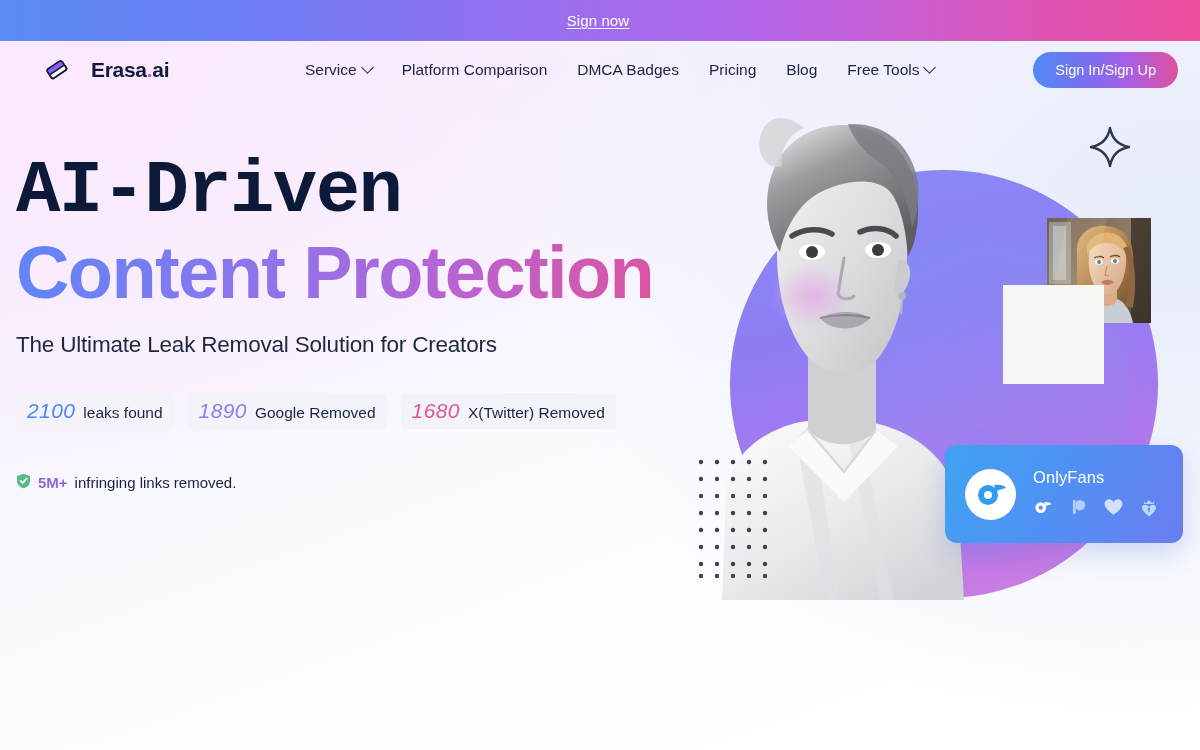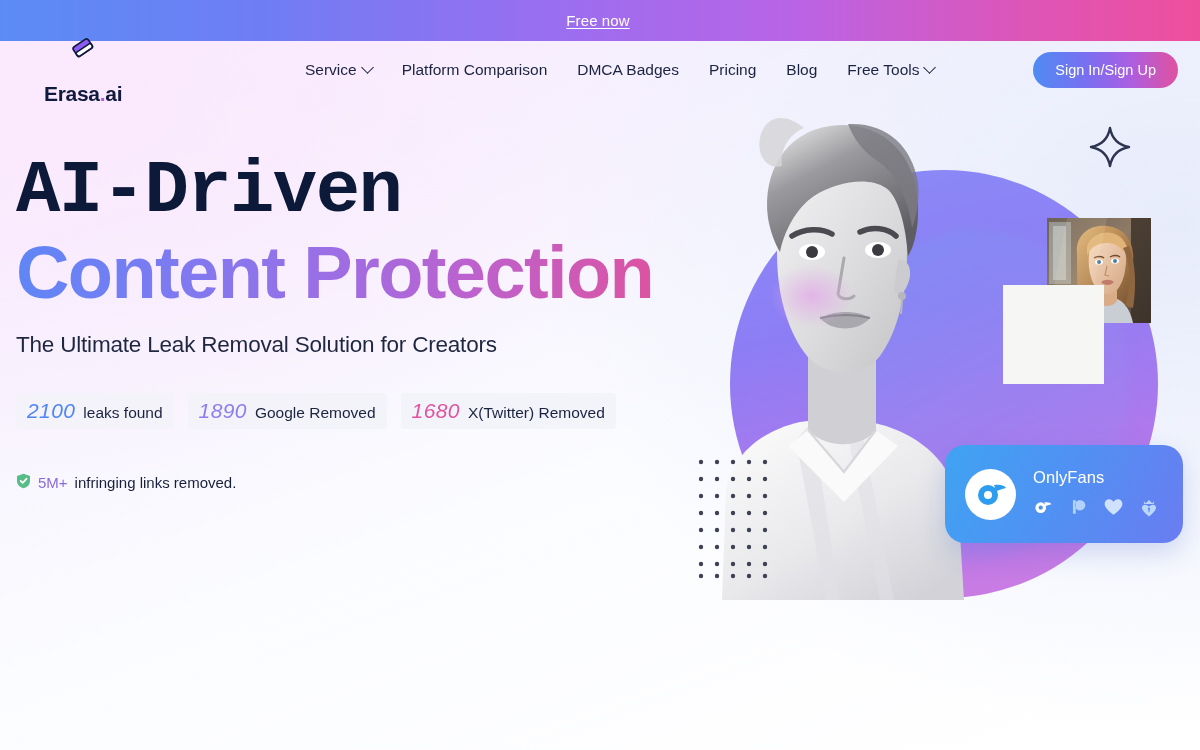--- a/index.html
+++ b/index.html
@@ -54,21 +54,20 @@
     display: flex;
     align-items: center;
   }
   .logo {
     position: absolute;
     left: 44px;
     display: flex;
     align-items: center;
     gap: 21px;
     cursor: pointer;
-    flex-direction: column;
   }
   .logo-mark { width: 26px; height: 26px; display: block; }
   .logo-text {
     font-size: 21px;
     font-weight: bold;
     color: #101a3d;
     letter-spacing: -0.3px;
   }
   .logo-dot { color: #b05ce0; }
 
@@ -178,21 +177,21 @@
   }
 
   .trust {
     margin-top: 44px;
     display: flex;
     align-items: center;
     gap: 7px;
     font-size: 15px;
     color: #18203c;
   }
-  .trust-count { color: #8b6bdb; font-weight: normal; }
+  .trust-count { color: #8b6bdb; font-weight: bold; }
 
   
   .hero-right {
     position: absolute;
     left: 690px;
     top: 100px;
     width: 510px;
     height: 520px;
   }
   .blob {
@@ -260,21 +259,21 @@
     width: 80px;
     height: 122px;
   }
 
   .of-card {
     position: absolute;
     left: 255px;
     top: 345px;
     width: 238px;
     height: 98px;
-    border-radius: 20px;
+    border-radius: 12px;
     background: linear-gradient(115deg, #3fa3f2 0%, #4f92f3 45%, #6a7cf1 100%);
     box-shadow: 0 10px 26px rgba(70,100,200,0.22);
     display: flex;
     align-items: center;
     padding-left: 20px;
     gap: 17px;
   }
   .of-logo {
     width: 51px; height: 51px;
     border-radius: 50%;
@@ -287,21 +286,21 @@
   .of-right { display: flex; flex-direction: column; gap: 10px; }
   .of-title { color: #ffffff; font-size: 16.5px; letter-spacing: 0.1px; }
   .of-icons { display: flex; align-items: center; gap: 17px; }
 </style>
 </head>
 <body>
 
 <div class="page">
 
   <div class="banner">
-    <a class="banner-link">Free now</a>
+    <a class="banner-link">Sign now</a>
   </div>
 
   <div class="nav">
 
     <div class="logo">
       <span class="logo-mark">
         <svg viewBox="0 0 26 26" width="26" height="26">
           <g transform="rotate(-34 13 13)">
             <rect x="4" y="7" width="18" height="11" rx="2.4" fill="#8b5cf6"></rect>
             <rect x="4" y="13" width="18" height="5" rx="1.6" fill="#ffffff" stroke="#101a3d" stroke-width="1.5"></rect>

